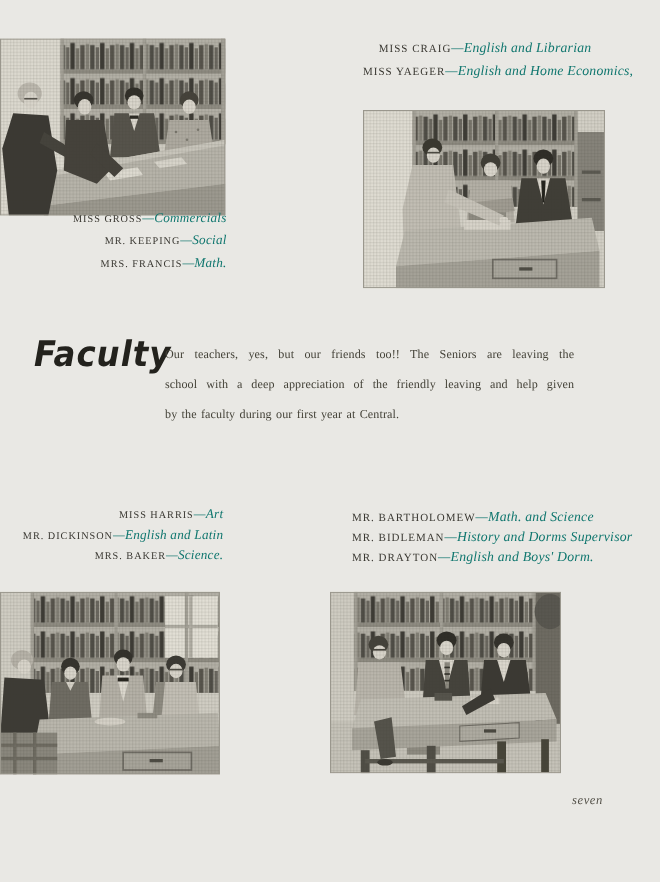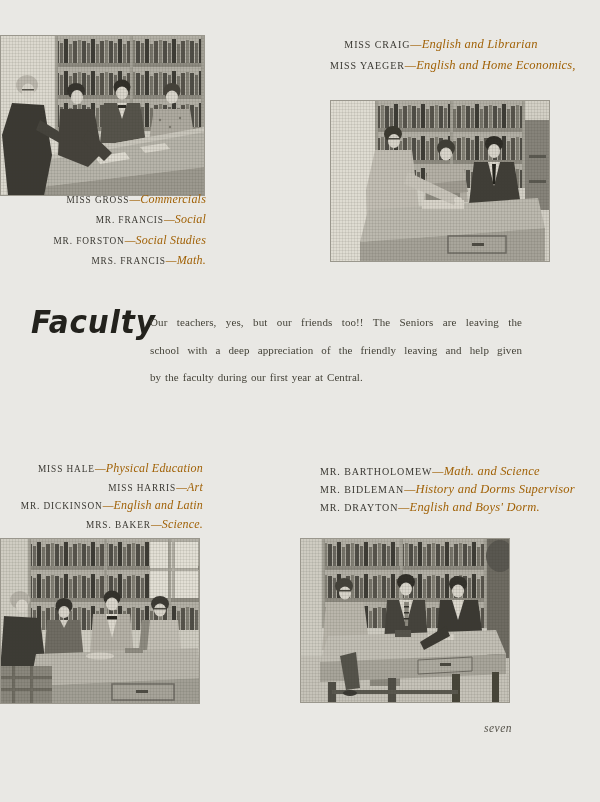--- a/index.html
+++ b/index.html
@@ -14,40 +14,40 @@
   #photo-tl{left:0;top:35px;width:205px;height:161px;}
   #photo-tr{left:330px;top:100px;width:220px;height:162px;}
   #photo-bl{left:0;top:538px;width:200px;height:166px;}
   #photo-br{left:300px;top:538px;width:210px;height:165px;}
   
   .caption{position:absolute;}
   .cap-line{white-space:nowrap;}
   .align-right{text-align:right;}
   .align-center{text-align:center;}
   .cap-name{font-size:9.3px;letter-spacing:.9px;color:#3a3832;}
-  .cap-sub{font-style:italic;font-size:12px;letter-spacing:.2px;color:#a16207;}
+  .cap-sub{font-style:italic;font-size:12px;letter-spacing:.2px;color:#0f766e;}
   .cap-lg .cap-name{font-size:10px;}
   .cap-lg .cap-sub{font-size:12.5px;}
   #cap-tl{left:20px;top:189px;width:186px;line-height:17.3px;}
   #cap-tr{left:330px;top:33px;width:222px;line-height:19px;}
   #cap-bl{left:20px;top:459px;width:183px;line-height:16.6px;}
   #cap-br{left:320px;top:462px;width:212px;line-height:16px;}
   
   #faculty-heading{
     position:absolute;left:31px;top:303px;
     font-family:"DejaVu Sans",sans-serif;font-style:italic;font-weight:800;
     font-size:32px;color:#23221d;letter-spacing:1px;
     transform:scaleX(.92);transform-origin:left center;
   }
   #intro{position:absolute;left:150px;top:309px;width:372px;
     font-size:11px;color:#454339;line-height:27.5px;word-spacing:1px;letter-spacing:.1px;}
   .para-line{height:27.5px;overflow:visible;}
   .para-line.j{text-align:justify;text-align-last:justify;}
   
-  #page-number{position:absolute;left:484px;top:722px;
+  #page-number{position:absolute;left:520px;top:722px;
     font-style:italic;font-size:11.5px;letter-spacing:.5px;color:#55524a;}
 </style>
 </head>
 <body>
 
 <div id="canvas">
 
   <svg style="position:absolute;width:0;height:0" aria-hidden="true">
     <defs>
       <pattern id="books" width="27" height="32" patternUnits="userSpaceOnUse">
@@ -114,22 +114,21 @@
         <polygon points="60,74 94,74 102,118 88,132 58,120" fill="#45423b"></polygon>
         <polygon points="88,95 112,118 104,126 82,105" fill="#45423b"></polygon>
       </g>
       <rect width="205" height="161" fill="url(#grid)"></rect>
       <rect x="0.5" y="0.5" width="204" height="160" fill="none" stroke="#9a978d"></rect>
     </svg>
   </div>
 
   <div class="caption align-right" id="cap-tl">
     <div class="cap-line"><span class="cap-name">MISS GROSS</span><span class="cap-sub">—Commercials</span></div>
-    <div class="cap-line"><span class="cap-name">MR. FRANCIS</span><span class="cap-sub">—Social</span></div>
-    <div class="cap-line"><span class="cap-name">MR. FORSTON</span><span class="cap-sub">—Social Studies</span></div>
+    <div class="cap-line"><span class="cap-name">MR. KEEPING</span><span class="cap-sub">—Social</span></div>
     <div class="cap-line"><span class="cap-name">MRS. FRANCIS</span><span class="cap-sub">—Math.</span></div>
   </div>
 
   <div class="caption align-center cap-lg" id="cap-tr">
     <div class="cap-line"><span class="cap-name">MISS CRAIG</span><span class="cap-sub">—English and Librarian</span></div>
     <div class="cap-line"><span class="cap-name">MISS YAEGER</span><span class="cap-sub">—English and Home Economics,</span></div>
   </div>
 
   <div class="photo" id="photo-tr" role="img" aria-label="Three faculty members seated at a library desk">
     <svg viewBox="0 0 220 162" preserveAspectRatio="none">
@@ -184,21 +183,20 @@
 
   <div id="faculty-heading">Faculty</div>
 
   <div id="intro">
     <div class="para-line j">Our teachers, yes, but our friends too!!  The Seniors are leaving the</div>
     <div class="para-line j">school with a deep appreciation of the friendly leaving and help given</div>
     <div class="para-line">by the faculty during our first year at Central.</div>
   </div>
 
   <div class="caption align-right" id="cap-bl">
-    <div class="cap-line"><span class="cap-name">MISS HALE</span><span class="cap-sub">—Physical Education</span></div>
     <div class="cap-line"><span class="cap-name">MISS HARRIS</span><span class="cap-sub">—Art</span></div>
     <div class="cap-line"><span class="cap-name">MR. DICKINSON</span><span class="cap-sub">—English and Latin</span></div>
     <div class="cap-line"><span class="cap-name">MRS. BAKER</span><span class="cap-sub">—Science.</span></div>
   </div>
 
   <div class="caption align-center cap-lg" id="cap-br">
     <div class="cap-line"><span class="cap-name">MR. BARTHOLOMEW</span><span class="cap-sub">—Math. and Science</span></div>
     <div class="cap-line"><span class="cap-name">MR. BIDLEMAN</span><span class="cap-sub">—History and Dorms Supervisor</span></div>
     <div class="cap-line"><span class="cap-name">MR. DRAYTON</span><span class="cap-sub">—English and Boys' Dorm.</span></div>
   </div>

